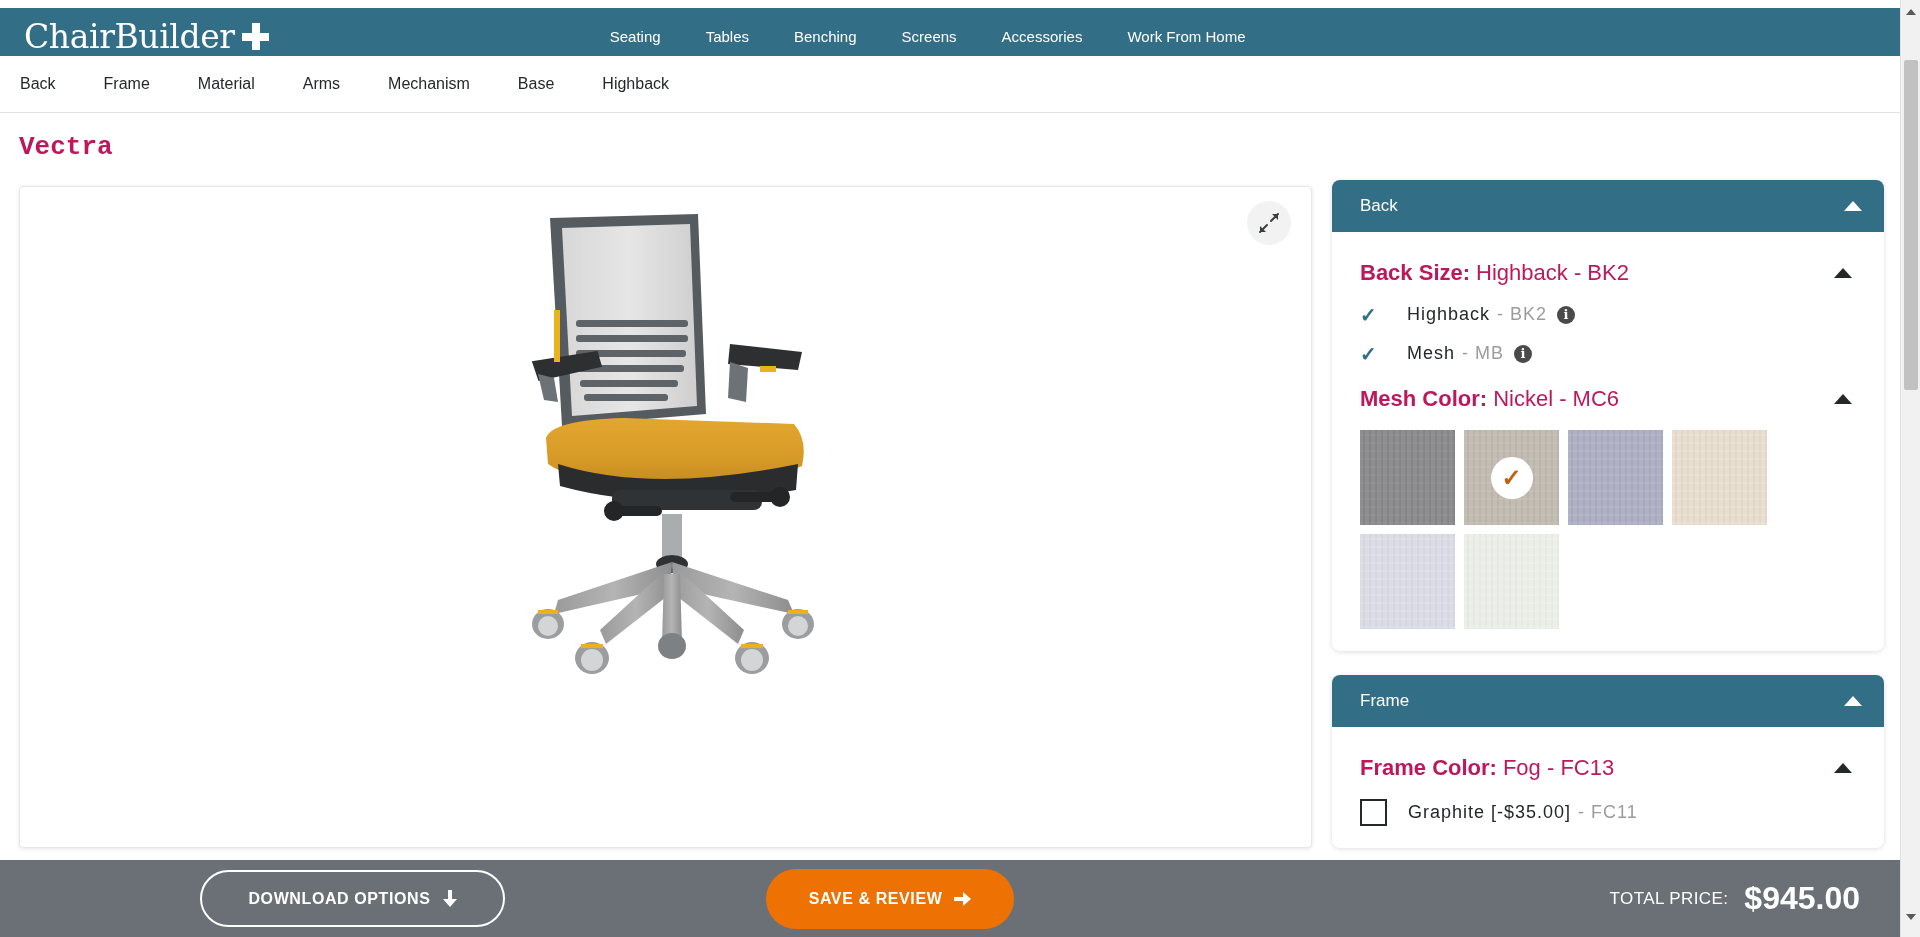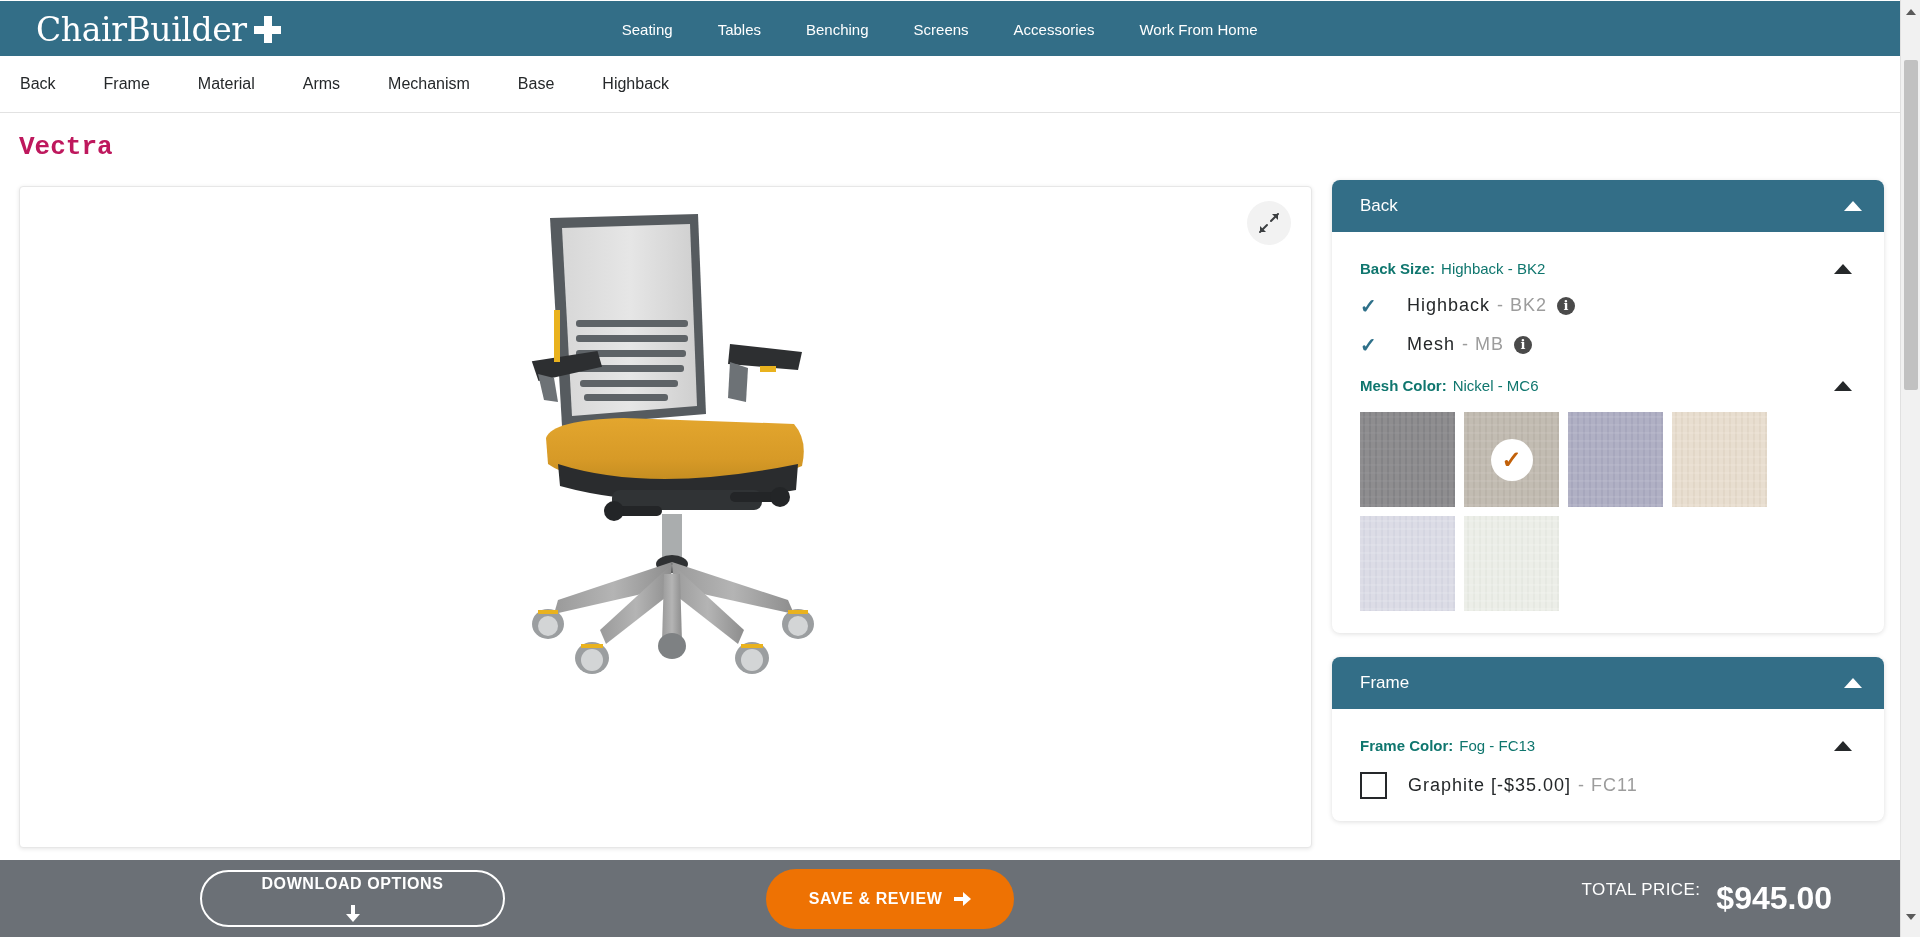--- a/index.html
+++ b/index.html
@@ -15,27 +15,26 @@
   #root {
     position: relative;
     width: 1920px;
     height: 937px;
     overflow: hidden;
   }
 
   
   .topbar {
     position: absolute;
-    top: 1px; left: 0;
+    top: 8px; left: 0;
     width: 1900px;
     height: 56px;
     background: #336e87;
     display: flex;
     align-items: center;
-    padding-left: 12px;
   }
   .brand {
     margin-left: 24px;
     display: flex;
     align-items: center;
     color: #ffffff;
     font-family: "DejaVu Serif", serif;
     font-size: 33px;
     letter-spacing: -0.4px;
     font-weight: 400;
@@ -170,21 +169,21 @@
   .acc-body { padding: 16px 28px 22px 28px; }
 
   .optgroup { margin-top: 12px; }
   .optgroup-head {
     display: flex;
     align-items: center;
     justify-content: space-between;
     padding-right: 4px;
     cursor: pointer;
   }
-  .optgroup-head .lbl { font-size: 15px; color: #0f766e; }
+  .optgroup-head .lbl { font-size: 22px; color: #be185d; }
   .optgroup-head .lbl b { font-weight: bold; }
   .optgroup-head .lbl span.val { font-weight: normal; margin-left: 6px; }
 
   .optrow {
     display: flex;
     align-items: center;
     margin-top: 18px;
     font-size: 18px;
     cursor: pointer;
   }
@@ -267,43 +266,42 @@
     background: transparent;
     color: #ffffff;
     font-size: 16px;
     font-weight: bold;
     letter-spacing: 0.6px;
     display: flex;
     align-items: center;
     justify-content: center;
     gap: 12px;
     cursor: pointer;
-    flex-direction: column;
   }
   .btn-save {
     margin-left: 261px;
     width: 248px; height: 60px;
     border: none;
     border-radius: 32px;
     background: #ee7203;
     color: #ffffff;
     font-size: 16px;
     font-weight: bold;
     letter-spacing: 0.6px;
     display: flex;
     align-items: center;
     justify-content: center;
     gap: 12px;
     cursor: pointer;
   }
   .price-wrap {
     margin-left: auto;
-    margin-right: 68px;
-    display: flex;
-    align-items: flex-start;
+    margin-right: 40px;
+    display: flex;
+    align-items: center;
     gap: 16px;
   }
   .price-label {
     color: #ffffff;
     font-size: 17px;
     letter-spacing: 0.4px;
   }
   .price-value {
     color: #ffffff;
     font-size: 32px;

